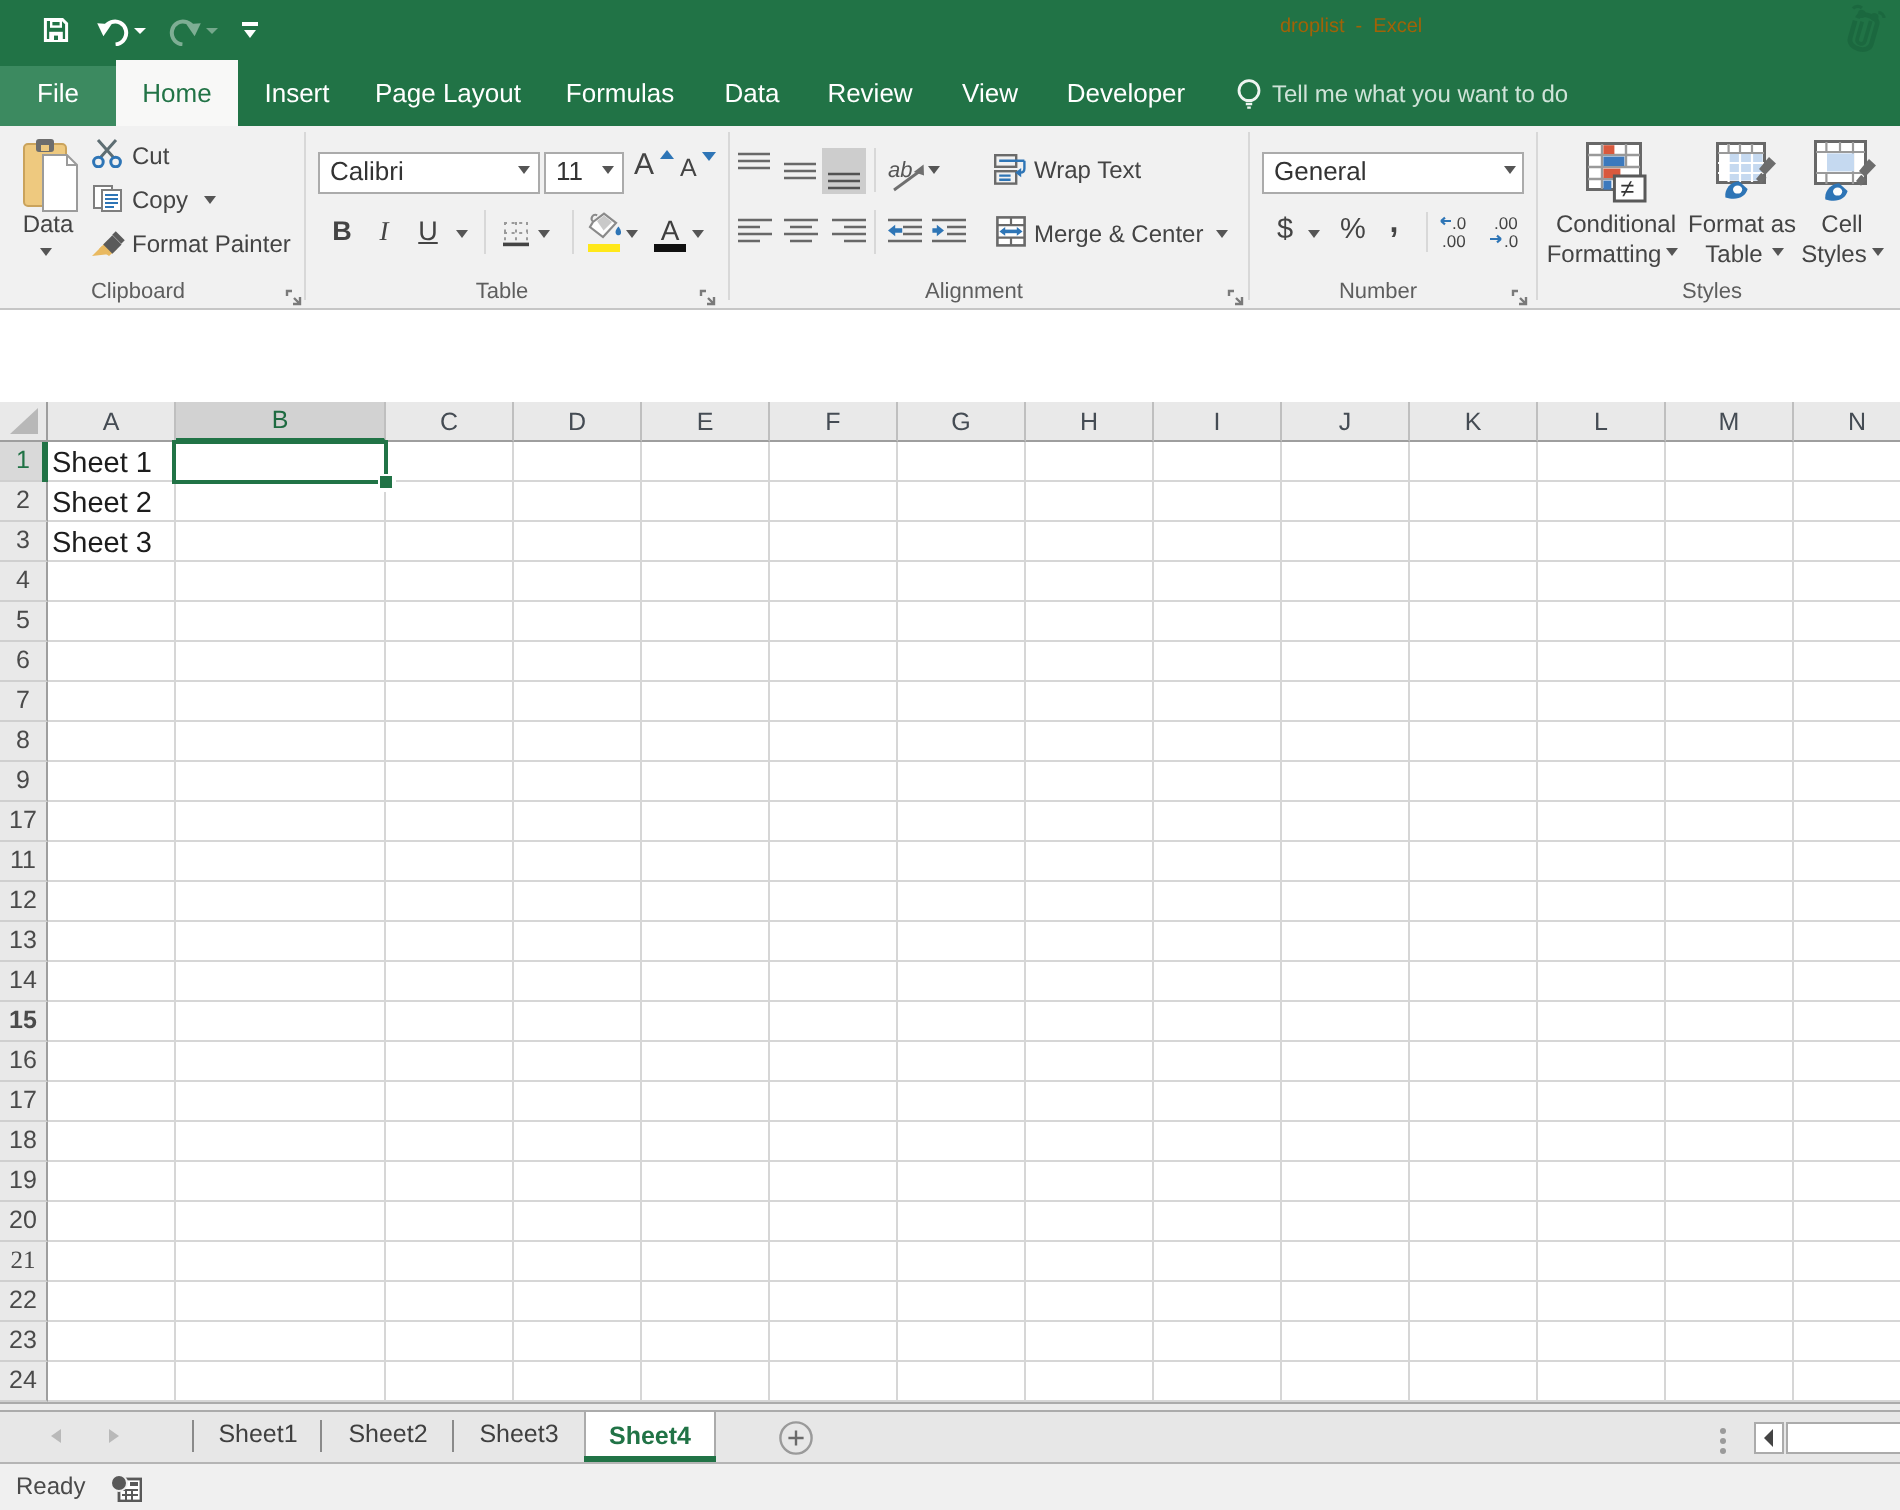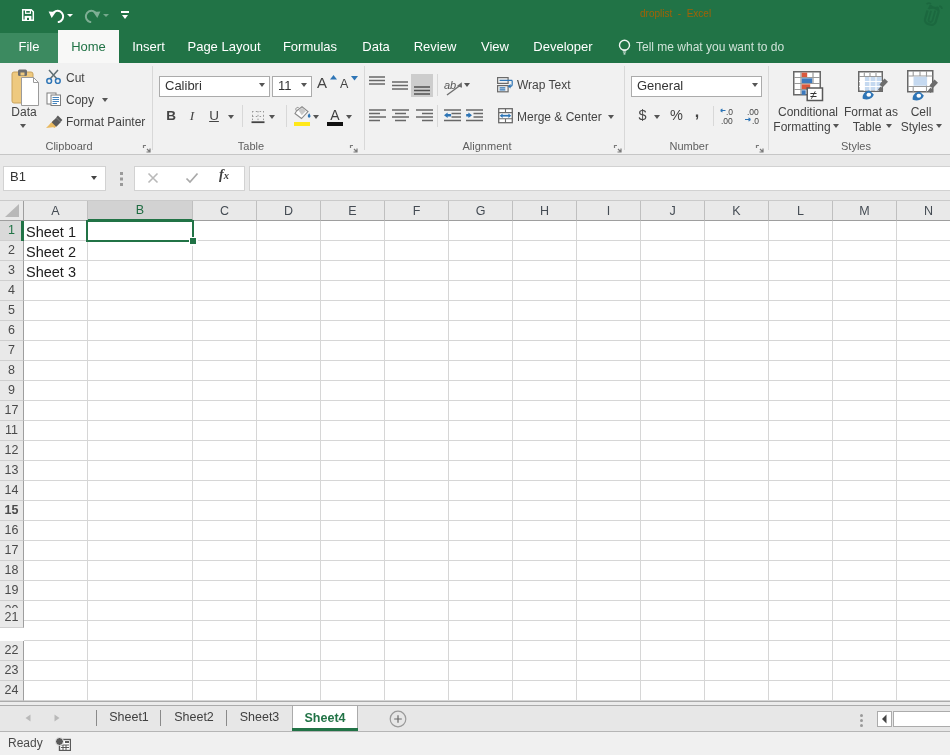--- a/index.html
+++ b/index.html
@@ -302,35 +302,20 @@
       <rect x="6.5" y="6.7" width="13.5" height="9" fill="#c5d9f0"></rect>
       <path d="M22.5 15.5 L27.5 9.5 L31 12.8 L25.5 18.5 Z" fill="#6d6d6d"></path>
       <path d="M21 20.5 L23.6 17.4 L26.3 19.9 L23.5 22.9 Z" fill="#6d6d6d"></path>
       <path d="M5.7 29.7 C5 25.5 8.5 21.8 12.5 21.6 L16.8 25.5 C15.8 29.4 11.5 31.6 5.7 29.7 Z" fill="#2e75b6"></path>
       <ellipse cx="11.8" cy="25.8" rx="2.3" ry="2" fill="#fdfdfd"></ellipse>
     </svg>
     <div class="btxt" style="left:876px;top:41px;width:90px;text-align:center;">Cell</div>
     <div class="btxt" style="left:872px;top:56px;width:90px;text-align:center;">Styles</div>
     <div class="caret" style="left:936px;top:61px;"></div>
     <div class="glabel" style="left:816px;width:80px;">Styles</div>
-  </div>
-  <div id="fbar">
-    <div class="fbox" id="namebox" style="left:3px;width:103px;"></div>
-    <div class="abs" style="left:10px;top:14px;font-size:13px;color:#333;">B1</div>
-    <div class="caret" style="left:91px;top:21px;border-top-color:#444;"></div>
-    <div class="abs" style="left:120px;top:17px;width:2.5px;height:2.5px;background:#9a9a9a;box-shadow:0 5.5px #9a9a9a, 0 11px #9a9a9a;"></div>
-    <div class="fbox" style="left:134px;width:111px;"></div>
-    <div class="fbox" style="left:249px;width:701px;border-right:none;"></div>
-    <svg class="abs" style="left:147px;top:17px;" width="12" height="12">
-        <path d="M1.5 1.5 L10.5 10.5 M10.5 1.5 L1.5 10.5" stroke="#b9b9b9" stroke-width="1.6"></path>
-      </svg>
-    <svg class="abs" style="left:185px;top:17px;" width="14" height="12">
-        <path d="M1.5 6.5 L5 10 L12.5 1.5" stroke="#a9a9a9" stroke-width="1.7" fill="none"></path>
-      </svg>
-    <div class="abs" style="left:219px;top:12px;font-size:14px;color:#3f3f3f;font-style:italic;font-family:'Liberation Serif',serif;font-weight:bold;">f<span style="font-size:10.5px;">x</span></div>
   </div>
   <div id="grid">
 
     <div class="abs" style="left:0;top:0;width:24px;height:20px;background:#e9e9e9;border-right:1px solid #9e9e9e;border-bottom:1px solid #9e9e9e;">
       <svg width="24" height="20" style="position:absolute;left:0;top:0;">
           <path d="M19 3 L19 16 L5 16 Z" fill="#b8b8b8"></path>
         </svg>
     </div>
 
     <div class="colhead" style="left:24px;width:64px;">A</div>
@@ -362,21 +347,21 @@
         <div class="rowhead" style="top:220px;height:20px;">11</div>
         <div class="rowhead" style="top:240px;height:20px;">12</div>
         <div class="rowhead" style="top:260px;height:20px;">13</div>
         <div class="rowhead" style="top:280px;height:20px;">14</div>
         <div class="rowhead" style="top:300px;height:20px;font-weight:bold;">15</div>
         <div class="rowhead" style="top:320px;height:20px;">16</div>
         <div class="rowhead" style="top:340px;height:20px;">17</div>
         <div class="rowhead" style="top:360px;height:20px;">18</div>
         <div class="rowhead" style="top:380px;height:20px;">19</div>
         <div class="rowhead" style="top:400px;height:20px;">20</div>
-        <div class="rowhead" style="top:407px;height:20px;">21</div>
+        <div class="rowhead" style="top:420px;height:20px;font-family:Liberation Serif, serif;">21</div>
         <div class="rowhead" style="top:440px;height:20px;">22</div>
         <div class="rowhead" style="top:460px;height:20px;">23</div>
         <div class="rowhead" style="top:480px;height:20px;">24</div>
         <div class="abs" style="left:21px;top:20px;width:3px;height:20px;background:#217346;"></div>
       </div>
 
     <div id="glines">
         <div class="vline" style="left:87px;top:20px;height:485px;"></div>
         <div class="vline" style="left:192px;top:20px;height:485px;"></div>
         <div class="vline" style="left:256px;top:20px;height:485px;"></div>

